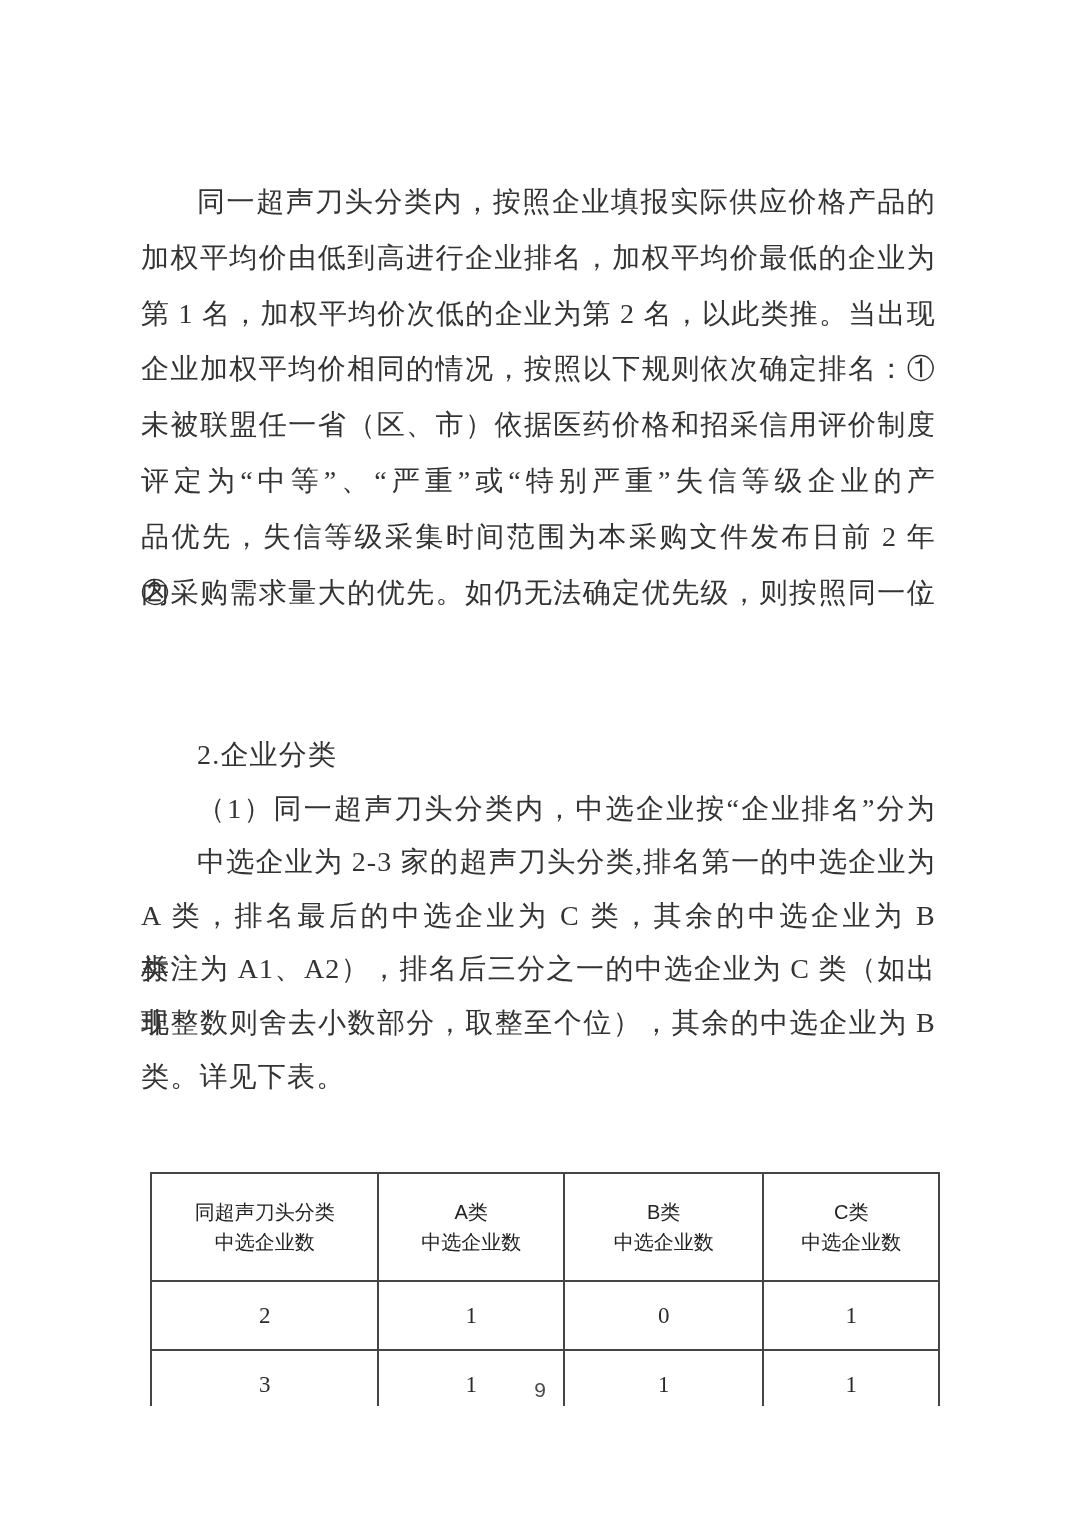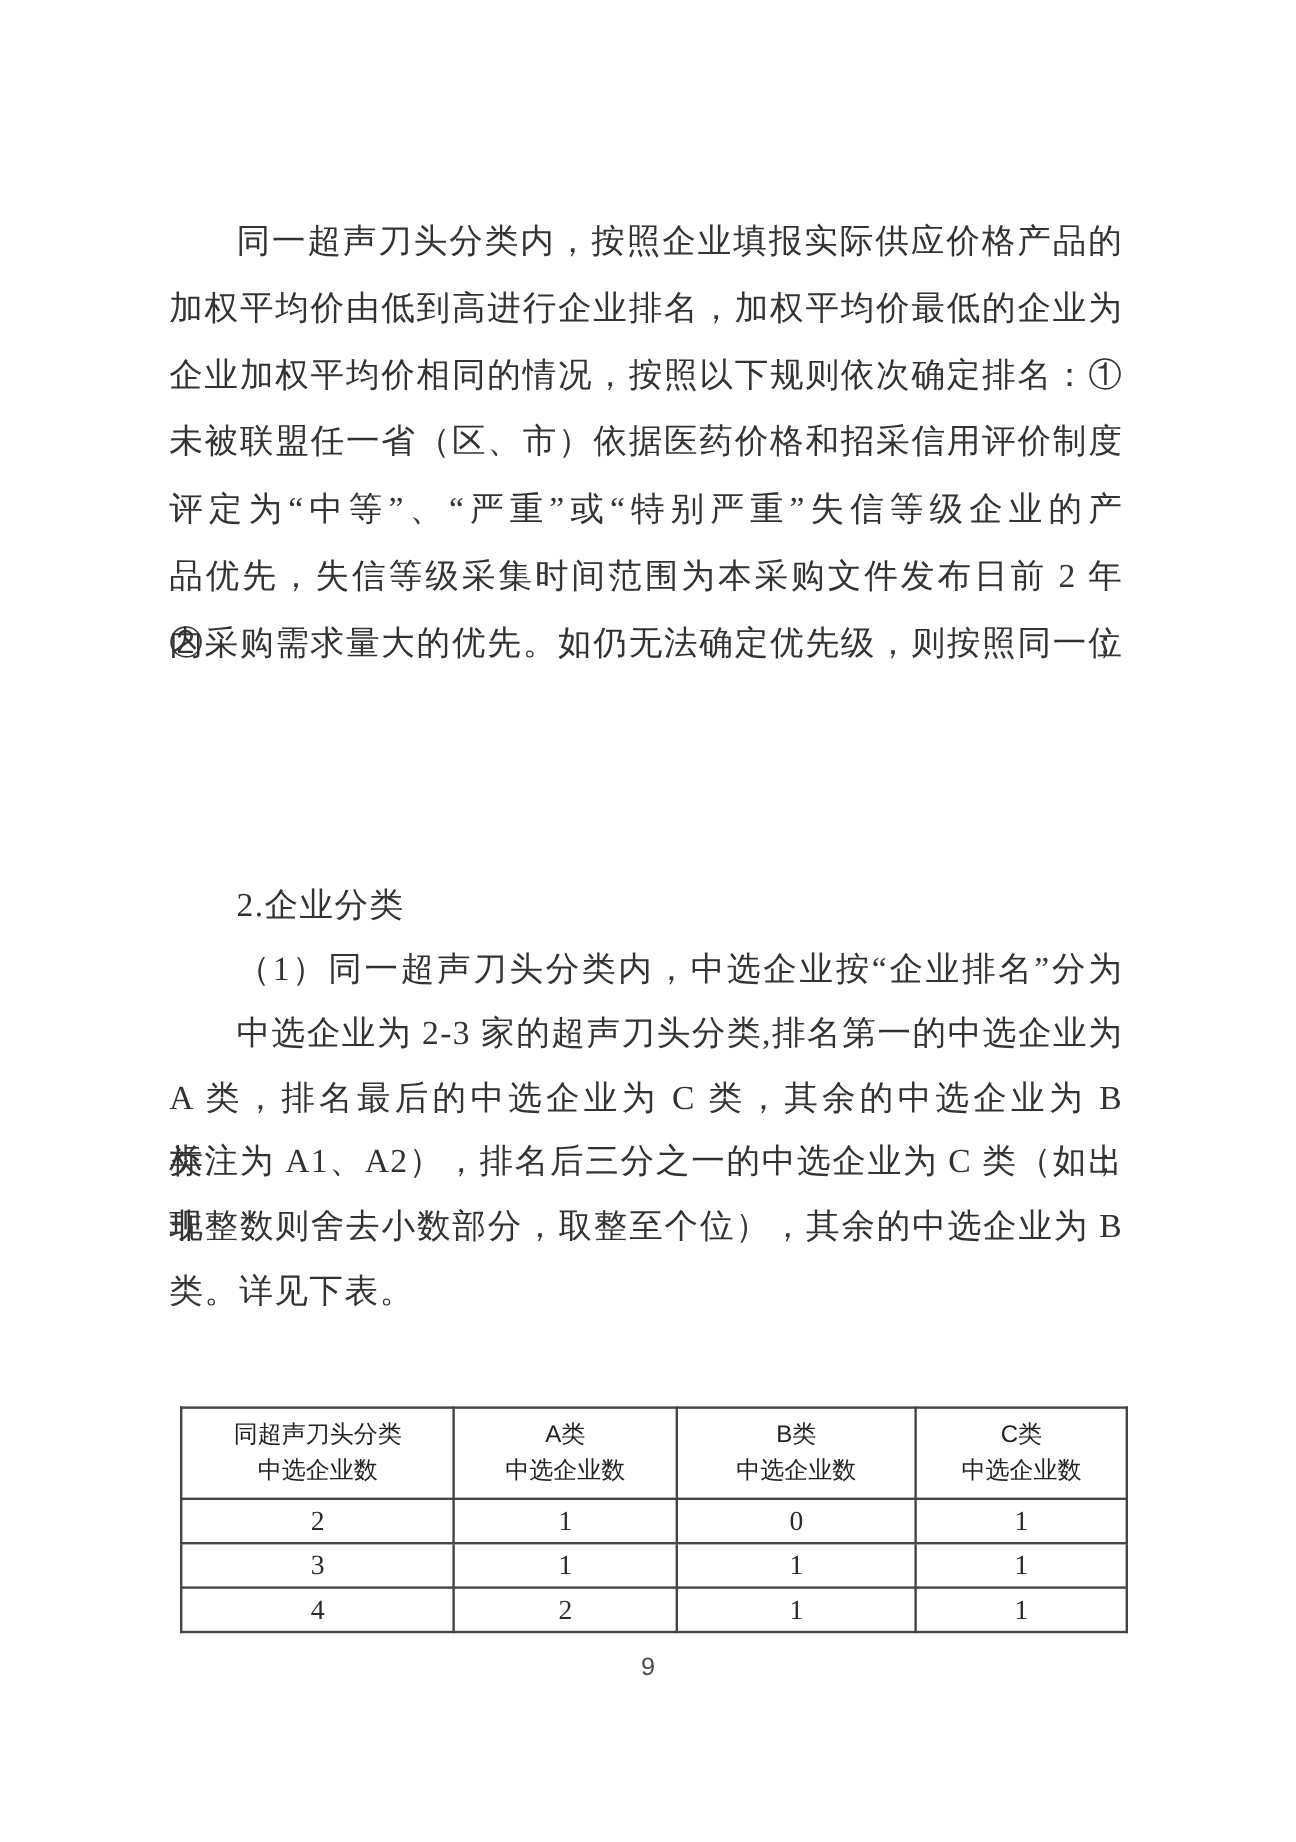--- a/index.html
+++ b/index.html
@@ -36,21 +36,21 @@
     position: absolute;
     left: 150px;
     top: 1172px;
     width: 790px;
     border-collapse: collapse;
     table-layout: fixed;
     text-align: center;
   }
   .rule-table th, .rule-table td {
     border: 2px solid #454545;
-    padding: 0;
+    padding: 16px;
     vertical-align: middle;
   }
   .rule-table th {
     height: 74px;
     font-family: "Liberation Sans", "DejaVu Sans", sans-serif;
     font-weight: normal;
     font-size: 20px;
     line-height: 30px;
     color: #222222;
   }
@@ -73,20 +73,21 @@
   }
 </style>
 </head>
 <body>
 
 <div class="page">
 
   <div class="text-block block-a">
     <div class="line indent">同一超声刀头分类内，按照企业填报实际供应价格产品的</div>
     <div class="line">加权平均价由低到高进行企业排名，加权平均价最低的企业为</div>
+    <div class="line">第 1 名，加权平均价次低的企业为第 2 名，以此类推。当出现</div>
     <div class="line">企业加权平均价相同的情况，按照以下规则依次确定排名：①</div>
     <div class="line">未被联盟任一省（区、市）依据医药价格和招采信用评价制度</div>
     <div class="line">评定为“中等”、“严重”或“特别严重”失信等级企业的产</div>
     <div class="line">品优先，失信等级采集时间范围为本采购文件发布日前 2 年内；</div>
     <div class="line">②采购需求量大的优先。如仍无法确定优先级，则按照同一位</div>
   </div>
 
   <div class="text-block block-b">
     <div class="line indent last">2.企业分类</div>
     <div class="line indent">（1）同一超声刀头分类内，中选企业按“企业排名”分为</div>

